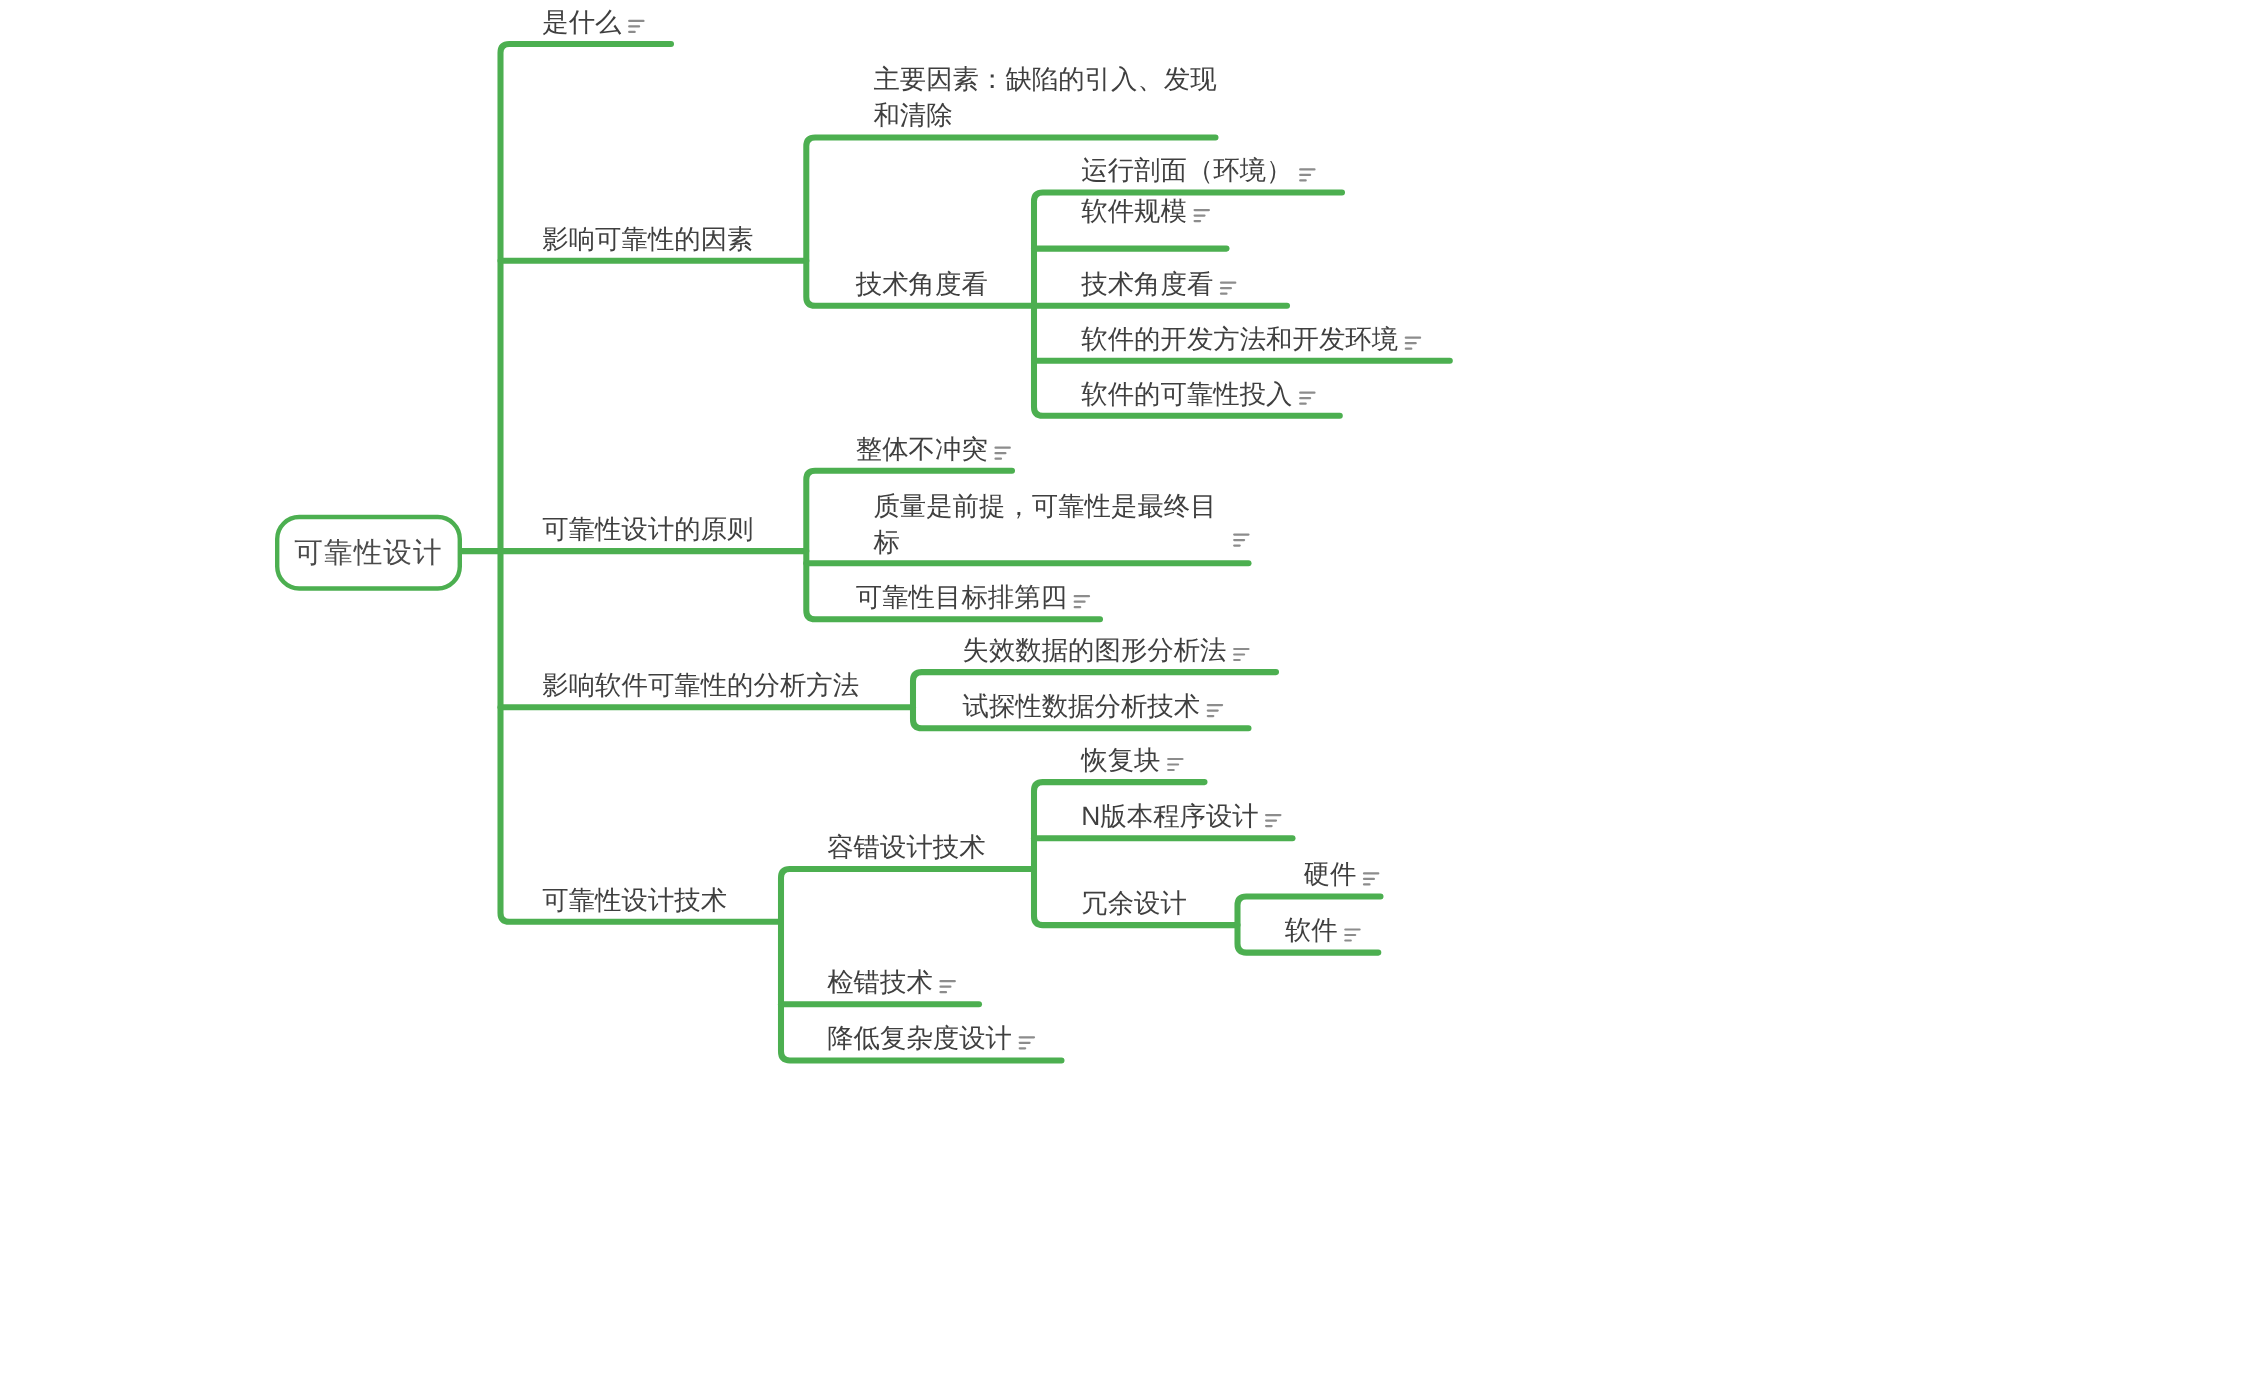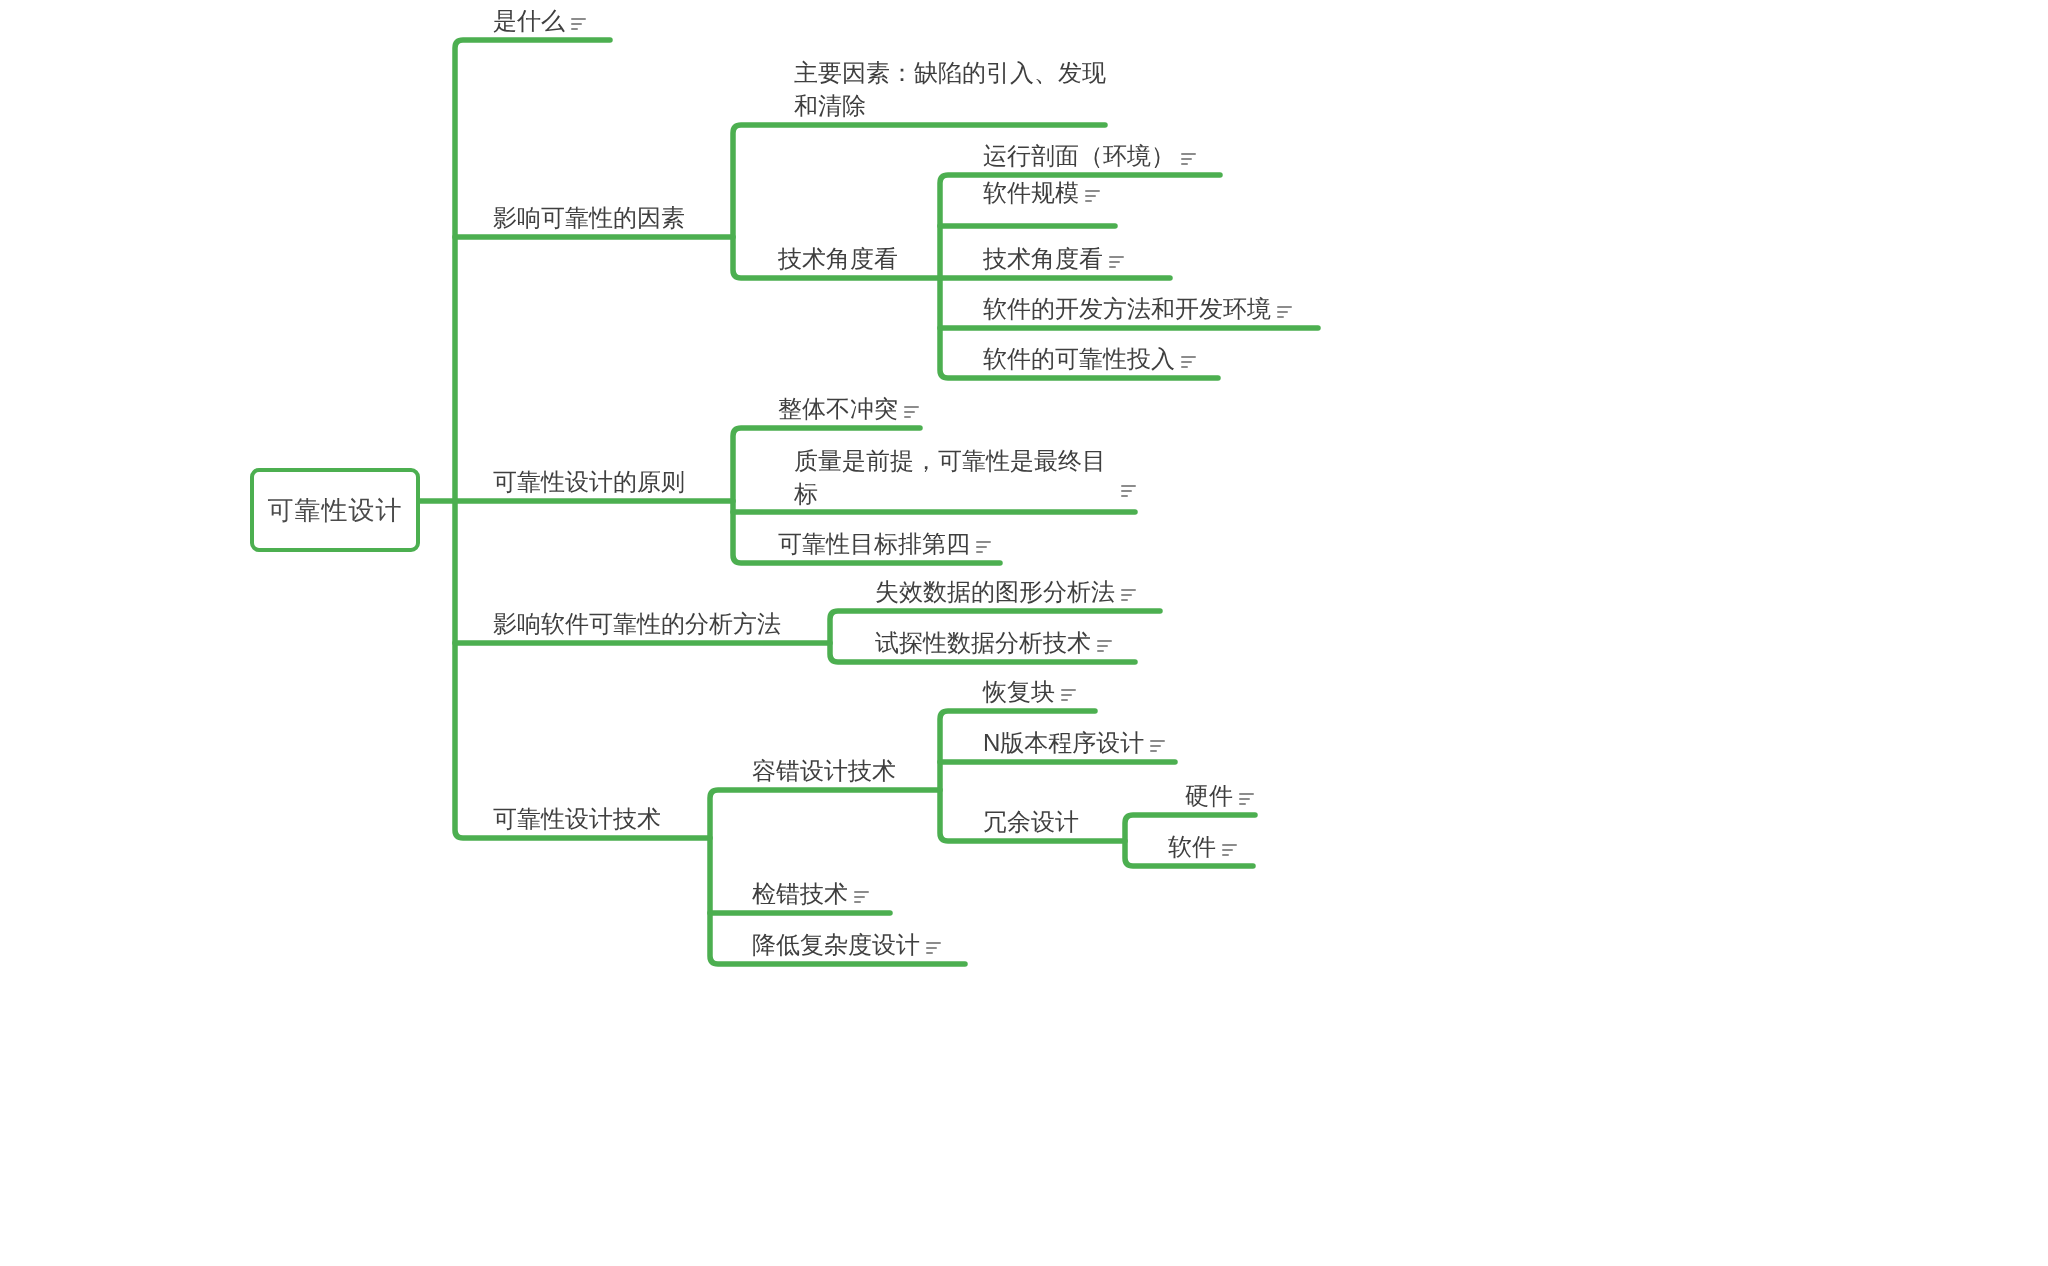--- a/index.html
+++ b/index.html
@@ -19,23 +19,23 @@
     stroke: #4caf50;
     stroke-width: 5.5;
     fill: none;
     stroke-linecap: round;
     stroke-linejoin: round;
   }
 
   .root-topic {
     position: absolute;
     left: 250px; top: 468px;
-    width: 170px; height: 84px;
+    width: 170px; height: 69px;
     border: 4px solid #4caf50;
-    border-radius: 9px;
+    border-radius: 22px;
     background: #ffffff;
     display: flex; align-items: center; justify-content: center;
     font-size: 26px;
     color: #4a4a4a;
     letter-spacing: 1px;
   }
 
   .node {
     position: absolute;
     display: flex;

